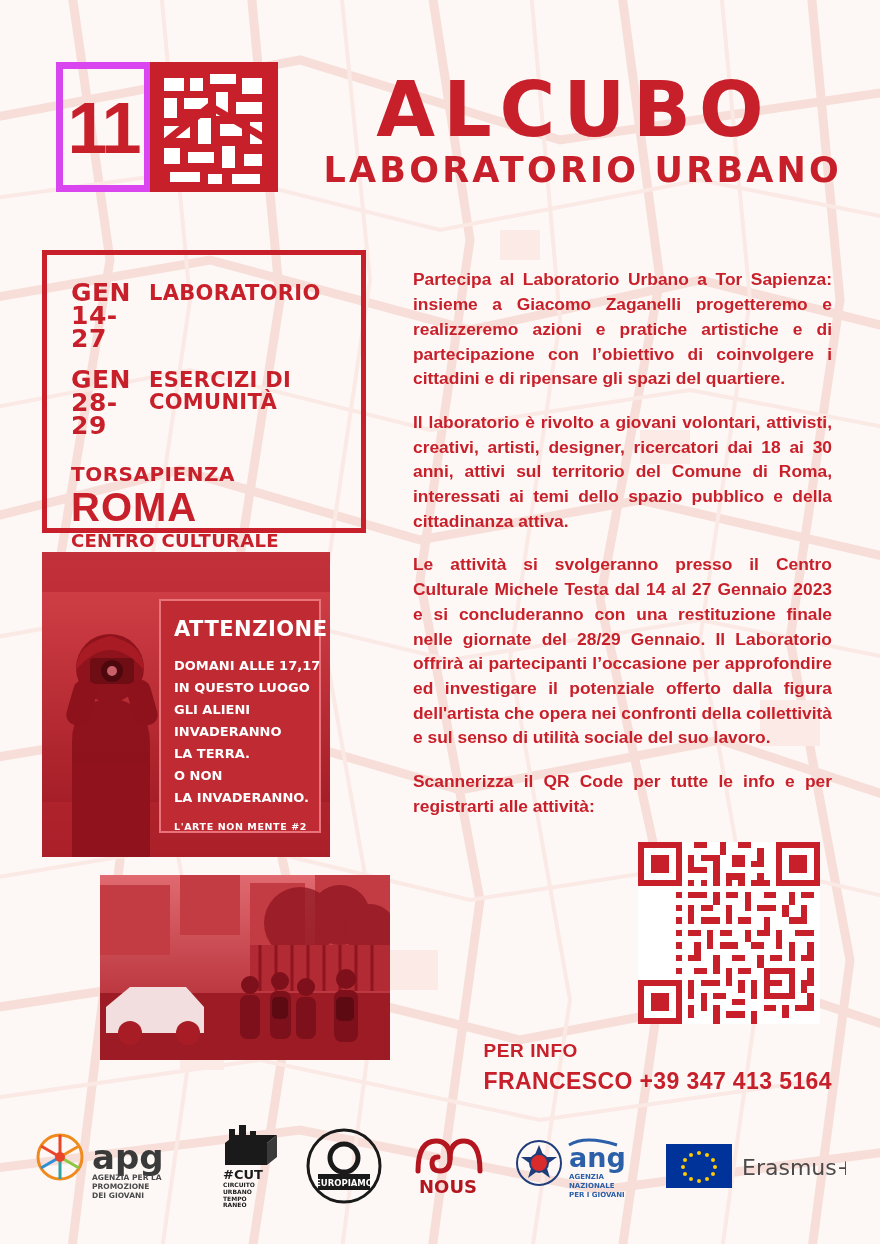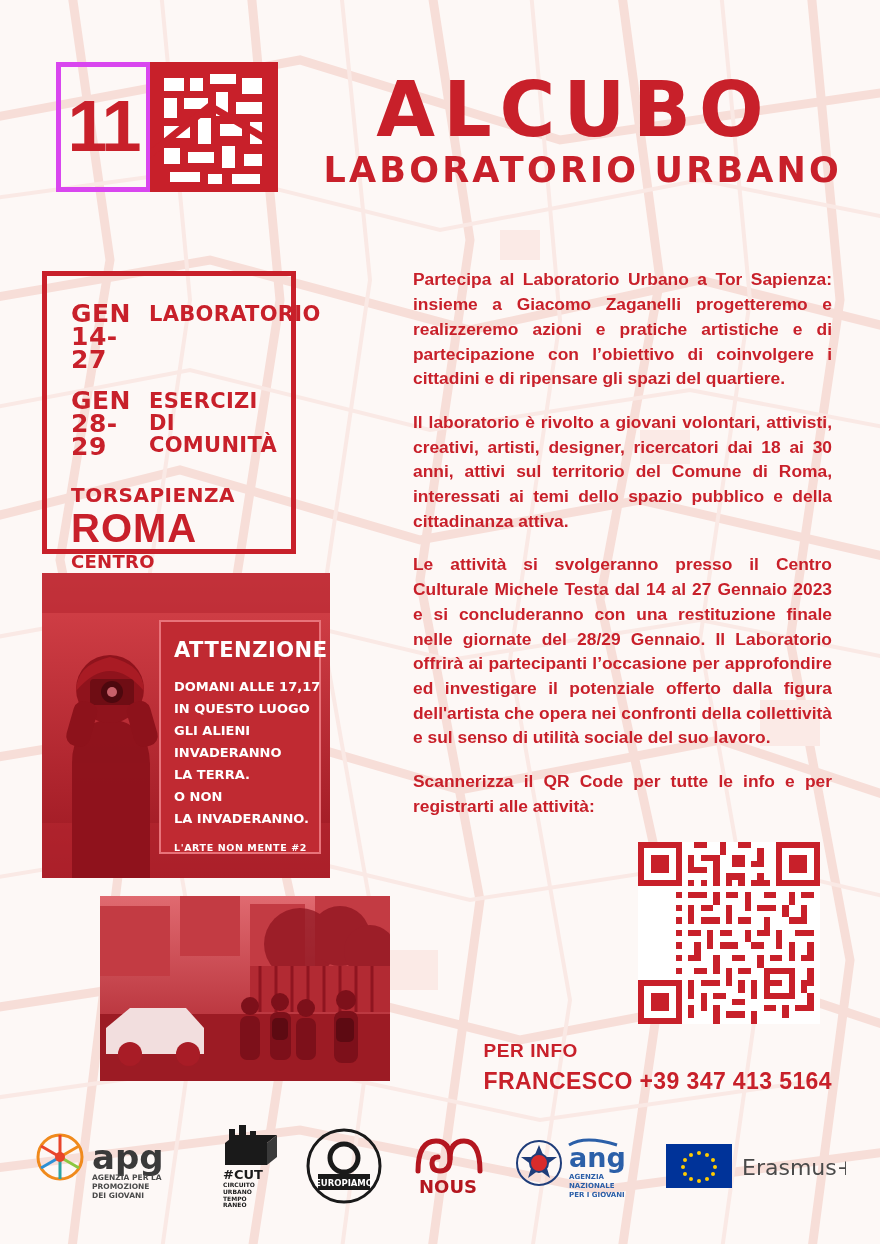--- a/index.html
+++ b/index.html
@@ -46,21 +46,21 @@
     top: 0;
     width: 230px;
     height: 158px;
   }
   .logo-eleven {
     position: absolute;
     left: 6px;
     top: 10px;
     width: 95px;
     height: 130px;
-    border: 5px solid #d946ef;
+    border: 7px solid #d946ef;
     color: #c8202a;
     font-size: 72px;
     font-weight: bold;
     line-height: 118px;
     text-align: center;
     letter-spacing: -2px;
     background: transparent;
   }
   .logo-map {
     position: absolute;
@@ -98,22 +98,21 @@
     margin-top: 4px;
     white-space: nowrap;
     text-align: right;
   }
 
   
   .left-col {
     position: absolute;
     left: 42px;
     top: 250px;
-    width: 254px;
-    margin-top: 21px;
+    width: 324px;
   }
   .info-box {
     border: 5px solid #c8202a;
     padding: 26px 18px 22px 24px;
     height: 283px;
     position: relative;
   }
   .date-row {
     display: flex;
     align-items: flex-start;

